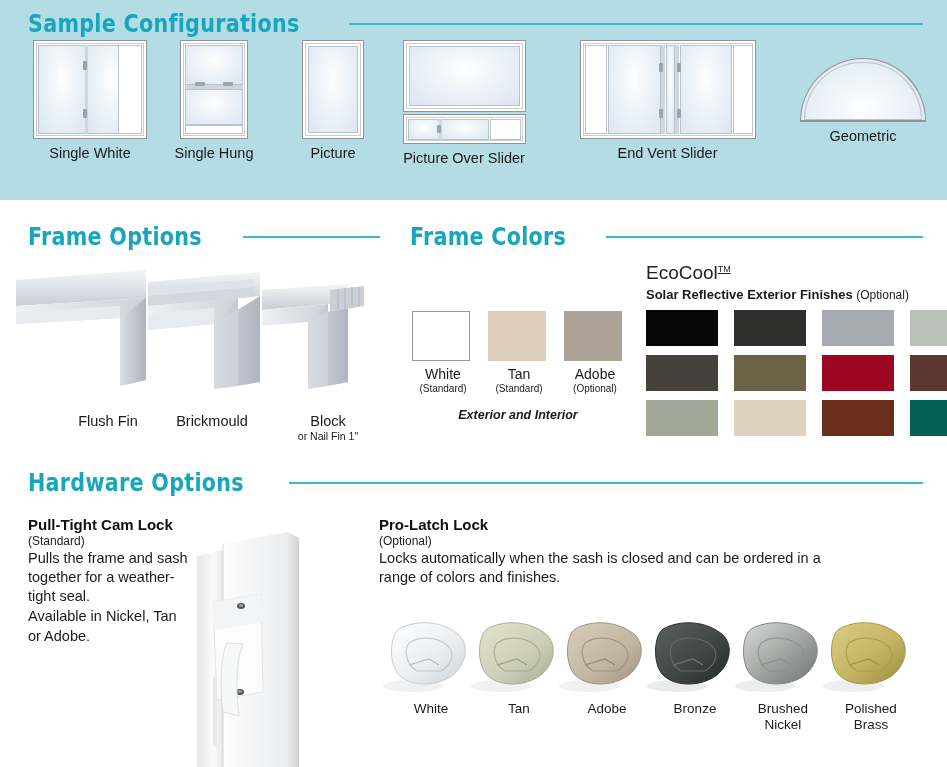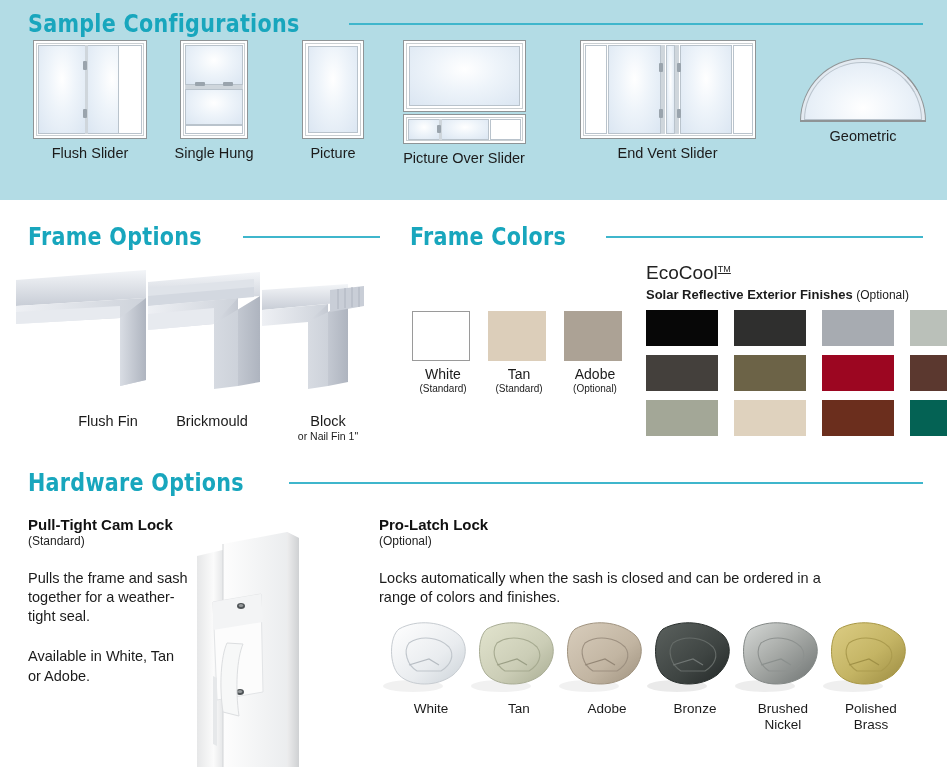--- a/index.html
+++ b/index.html
@@ -86,21 +86,21 @@
     gap:9px 16px;
   }
   .eco-cell{ width:72px; height:36px;}
 
   
   .band3{ position:absolute; left:0; top:458px; width:947px; height:309px; background:#fff;}
   .hw-head{ position:absolute; left:28px; top:10px; width:895px;}
 
   .hw-title{ font-weight:700; font-size:15px; color:#111; }
   .hw-opt{ font-size:12px; color:#222; margin-top:1px;}
-  .hw-body{ font-size:14.5px; color:#1b1b1b; line-height:1.32; margin-top:21px;}
+  .hw-body{ font-size:14.5px; color:#1b1b1b; line-height:1.32; margin-top:1px;}
 
   .camlock{ position:absolute; left:28px; top:58px; width:160px;}
   .prolatch{ position:absolute; left:379px; top:58px; width:470px;}
 
   .lockart{ position:absolute; left:183px; top:58px; width:136px; height:251px;}
 
   .finishes{ position:absolute; left:383px; top:613px; width:564px; height:154px;}
   .fin{ position:absolute; text-align:center; width:96px;}
   .fin .fcap{ font-size:13.5px; color:#1b1b1b; line-height:1.15; margin-top:6px;}
   .knob{ width:96px; height:82px; position:relative;}
@@ -120,21 +120,21 @@
 
       <div class="cfg" style="left:14px; top:0; width:152px;">
         <div class="win-outer" style="width:114px;height:99px;margin:0 auto;">
           <div class="glass" style="left:4px;top:4px;width:48px;height:89px;"></div>
           <div class="glass" style="left:53px;top:4px;width:50px;height:89px;"></div>
           <div class="panewhite" style="left:84px;top:4px;width:24px;height:89px;"></div>
           <div class="mull" style="left:51px;top:4px;width:3px;height:89px;"></div>
           <div class="latch" style="left:49px;top:20px;width:4px;height:9px;"></div>
           <div class="latch" style="left:49px;top:68px;width:4px;height:9px;"></div>
         </div>
-        <div class="cap">Flush Slider</div>
+        <div class="cap">Single White</div>
       </div>
 
       <div class="cfg" style="left:168px; top:0; width:92px;">
         <div class="win-outer" style="width:68px;height:99px;margin:0 auto;">
           <div class="glass" style="left:4px;top:4px;width:58px;height:40px;"></div>
           <div class="mull" style="left:4px;top:44px;width:58px;height:4px;"></div>
           <div class="latch" style="left:14px;top:41px;width:10px;height:4px;"></div>
           <div class="latch" style="left:42px;top:41px;width:10px;height:4px;"></div>
           <div class="glass" style="left:4px;top:48px;width:58px;height:36px;"></div>
           <div class="panewhite" style="left:4px;top:84px;width:58px;height:9px;"></div>
@@ -271,20 +271,21 @@
     <div class="sw-group" style="left:488px; top:111px; width:62px;">
       <div class="sw" style="background:#DCCEBA;"></div>
       <div class="sw-lab">Tan</div>
       <div class="sw-sub">(Standard)</div>
     </div>
     <div class="sw-group" style="left:564px; top:111px; width:62px;">
       <div class="sw" style="background:#ACA295;"></div>
       <div class="sw-lab">Adobe</div>
       <div class="sw-sub">(Optional)</div>
     </div>
+    <div class="exint" style="top:208px;">Exterior and Interior</div>
 
     <div class="eco-title" style="top:62px;">
       <span>EcoCool</span><sup>TM</sup>
     </div>
     <div class="eco-sub" style="top:87px;">
       <span>Solar Reflective Exterior Finishes</span>
       <span class="opt">(Optional)</span>
     </div>
     <div class="eco-grid" style="top:110px;">
       <div class="eco-cell" style="background:#070707;"></div>
@@ -305,21 +306,21 @@
   <div class="band3">
     <div class="sec-head hw-head">
       <span class="ttl">Hardware Options</span>
       <span class="rule"></span>
     </div>
 
     <div class="camlock">
       <div class="hw-title">Pull-Tight Cam Lock</div>
       <div class="hw-opt">(Standard)</div>
       <div class="hw-body">Pulls the frame and sash together for a weather-tight seal.</div>
-      <div class="hw-body">Available in White, Tan or Adobe.</div>
+      <div class="hw-body">Available in Nickel, Tan or Adobe.</div>
     </div>
 
     <div class="lockart">
       <svg width="136" height="251" viewBox="0 0 136 251">
         <defs>
           <linearGradient id="sashG" x1="0" y1="0" x2="1" y2="0">
             <stop offset="0%" stop-color="#e6e7e8"></stop>
               <stop offset="55%" stop-color="#fbfbfb"></stop>
             <stop offset="100%" stop-color="#dcdee0"></stop>
           </linearGradient>

